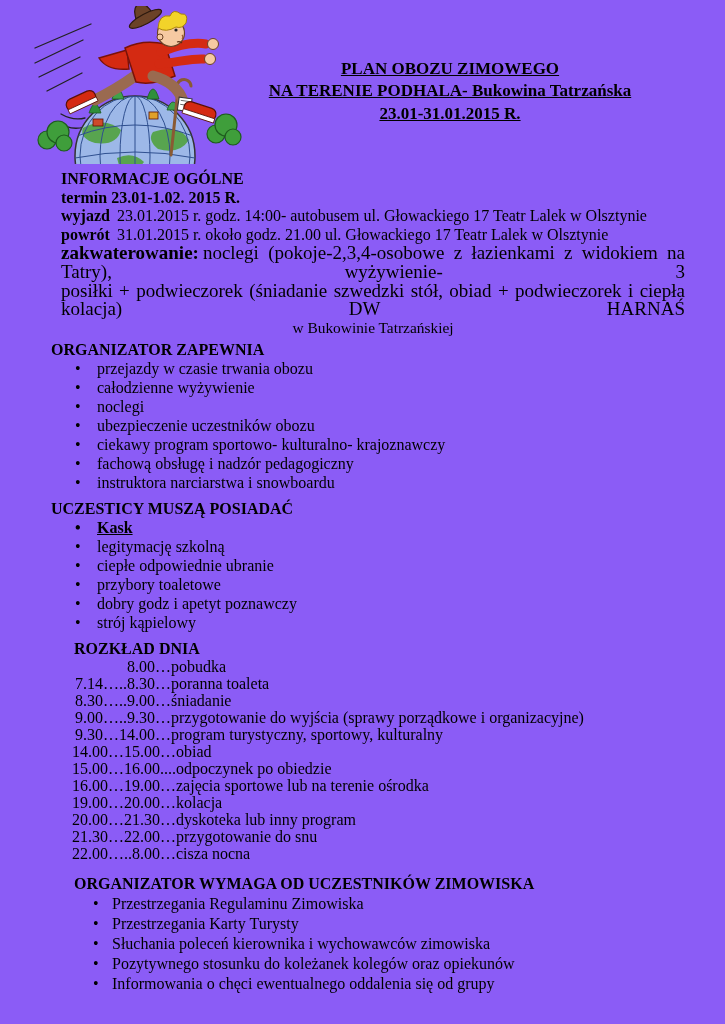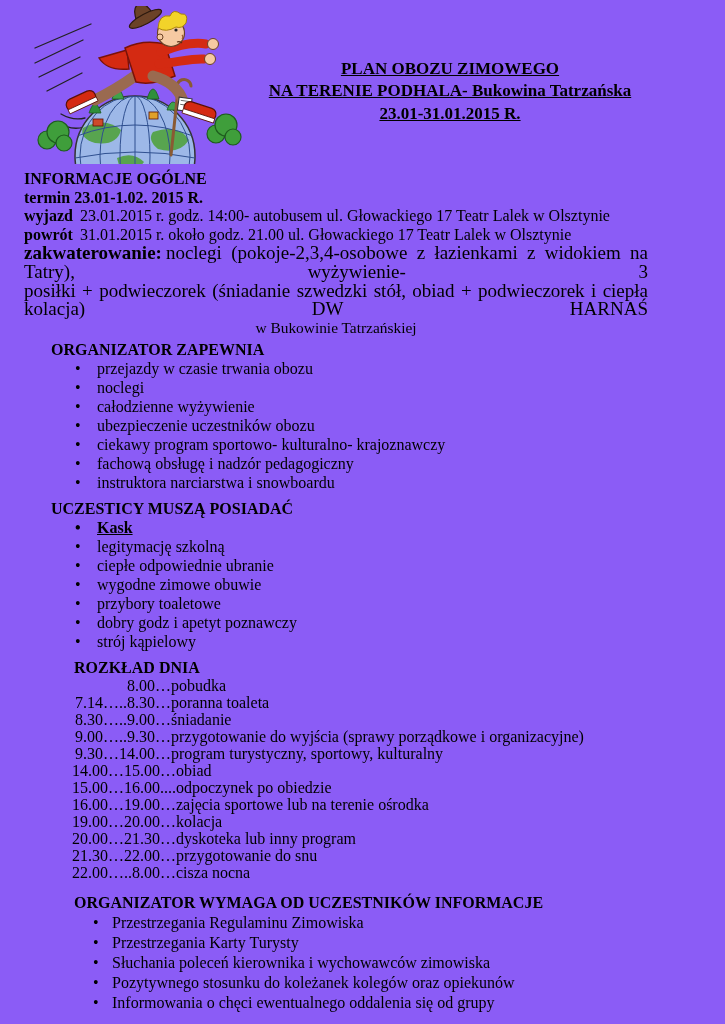--- a/index.html
+++ b/index.html
@@ -14,21 +14,21 @@
   .hero-illustration { position:absolute; left:33px; top:6px; width:210px; height:158px; }
   .doc-title {
     position:absolute; left:240px; top:58px; width:420px;
     text-align:center; font-weight:bold; font-size:17px; line-height:22.3px;
   }
   .doc-title div { text-decoration:underline; }
   
   .content { position:absolute; left:0; top:170px; width:725px; }
   .heading { font-weight:bold; }
   
-  .sec1 { margin-left:24px; width:624px; line-height:18.6px; }
+  .sec1 { margin-left:61px; width:624px; line-height:18.6px; }
   .sec1 .line { white-space:nowrap; }
   .lead { font-weight:bold; }
   .lead.sp { margin-right:7px; }
   .lead.zk { margin-right:4px; }
   .jline { font-size:19px; text-align:justify; text-align-last:justify; white-space:normal; }
   .jend  { font-size:15.4px; text-align:center; text-align-last:auto; }
   
   .blist { list-style:none; margin:0; padding:0; }
   .blist li { position:relative; padding-left:22px; }
   .blist li::before { content:"•"; position:absolute; left:0; top:0; }
@@ -184,37 +184,36 @@
       </div>
       <div class="jline">posiłki + podwieczorek (śniadanie szwedzki stół, obiad + podwieczorek i ciepła kolacja) DW HARNAŚ</div>
       <div class="jend">w Bukowinie Tatrzańskiej</div>
     </div>
 
     <div class="sec2">
       <div class="heading">ORGANIZATOR ZAPEWNIA</div>
       <ul class="blist">
 
       <li>przejazdy w czasie trwania obozu</li>
+          <li>całodzienne wyżywienie</li>
           <li>noclegi</li>
-          <li>całodzienne wyżywienie</li>
           <li>ubezpieczenie uczestników obozu</li>
           <li>ciekawy program sportowo- kulturalno- krajoznawczy</li>
           <li>fachową obsługę i nadzór pedagogiczny</li>
           <li>instruktora narciarstwa i snowboardu</li>
         </ul>
     </div>
 
     <div class="sec3">
       <div class="heading">UCZESTICY MUSZĄ POSIADAĆ</div>
       <ul class="blist">
 
       <li class="emph">Kask</li>
           <li>legitymację szkolną</li>
           <li>ciepłe odpowiednie  ubranie</li>
-          <li>wygodne zimowe obuwie</li>
           <li>przybory toaletowe</li>
           <li>dobry godz i apetyt poznawczy</li>
           <li>strój kąpielowy</li>
         </ul>
     </div>
 
     <div class="sec4">
       <div class="heading">ROZKŁAD DNIA</div>
       <div class="sched-list">
 
@@ -227,21 +226,21 @@
           <div class="sched ind-c">15.00…16.00....odpoczynek po obiedzie</div>
           <div class="sched ind-c">16.00…19.00…zajęcia sportowe lub na terenie ośrodka</div>
           <div class="sched ind-c">19.00…20.00…kolacja</div>
           <div class="sched ind-c">20.00…21.30…dyskoteka lub inny program</div>
           <div class="sched ind-c">21.30…22.00…przygotowanie do snu</div>
           <div class="sched ind-c">22.00…..8.00…cisza nocna</div>
         </div>
     </div>
 
     <div class="sec5">
-      <div class="heading">ORGANIZATOR WYMAGA OD UCZESTNIKÓW INFORMACJE</div>
+      <div class="heading">ORGANIZATOR WYMAGA OD UCZESTNIKÓW ZIMOWISKA</div>
       <ul class="blist">
 
       <li>Przestrzegania Regulaminu Zimowiska</li>
           <li>Przestrzegania Karty Turysty</li>
           <li>Słuchania poleceń kierownika i wychowawców zimowiska</li>
           <li>Pozytywnego stosunku do koleżanek kolegów oraz opiekunów</li>
           <li>Informowania o chęci ewentualnego oddalenia się od grupy</li>
         </ul>
     </div>
 

